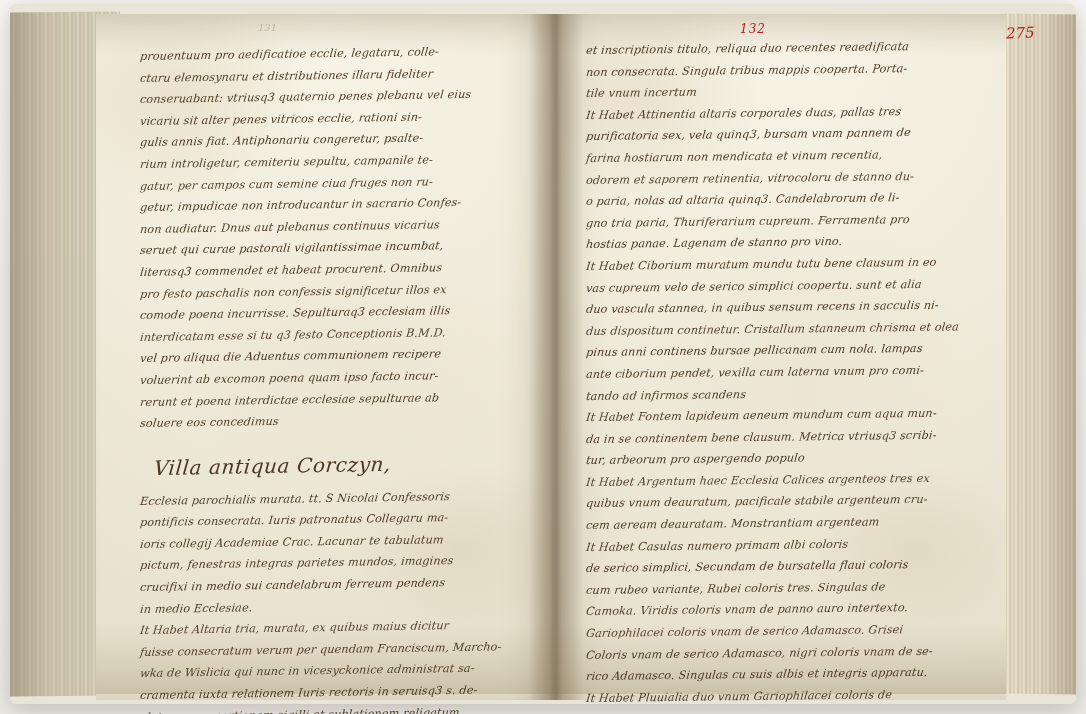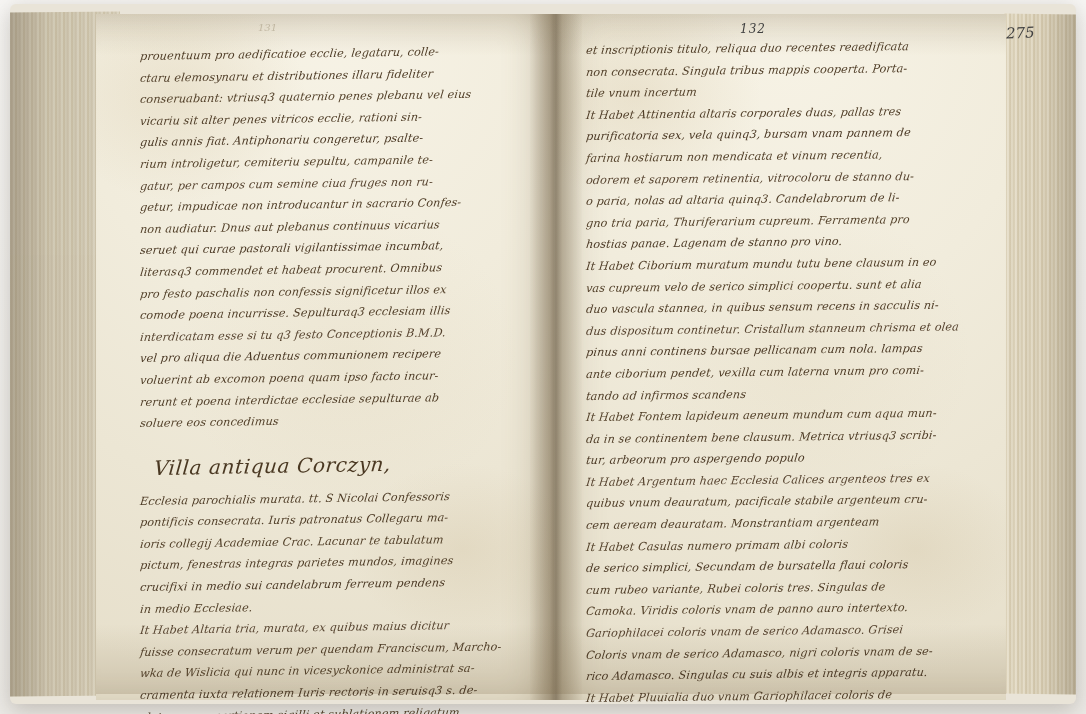--- a/index.html
+++ b/index.html
@@ -156,21 +156,21 @@
     letter-spacing: 0.6px;
     white-space: nowrap;
     transform: rotate(-1deg) skewX(-6deg);
     transform-origin: left center;
     margin: 16px 0 6px 14px;
   }
 
   .folio {
     position: absolute;
     font-size: 12px;
-    color: #404040;
+    color: #b91c1c;
     font-style: italic;
     font-family: "DejaVu Serif", serif;
   }
   .folio-center { left: 740px; top: 22px; letter-spacing: 1px; }
   .folio-corner { left: 1006px; top: 24px; font-size: 15px; transform: rotate(-2deg); }
   .folio-faint  { left: 258px; top: 22px; color: rgba(110,92,60,0.30); font-size: 10px; }
 
   
   .ms-line:nth-child(3n)   { color: #53412a; }
   .ms-line:nth-child(5n)   { color: #4a3824; }

